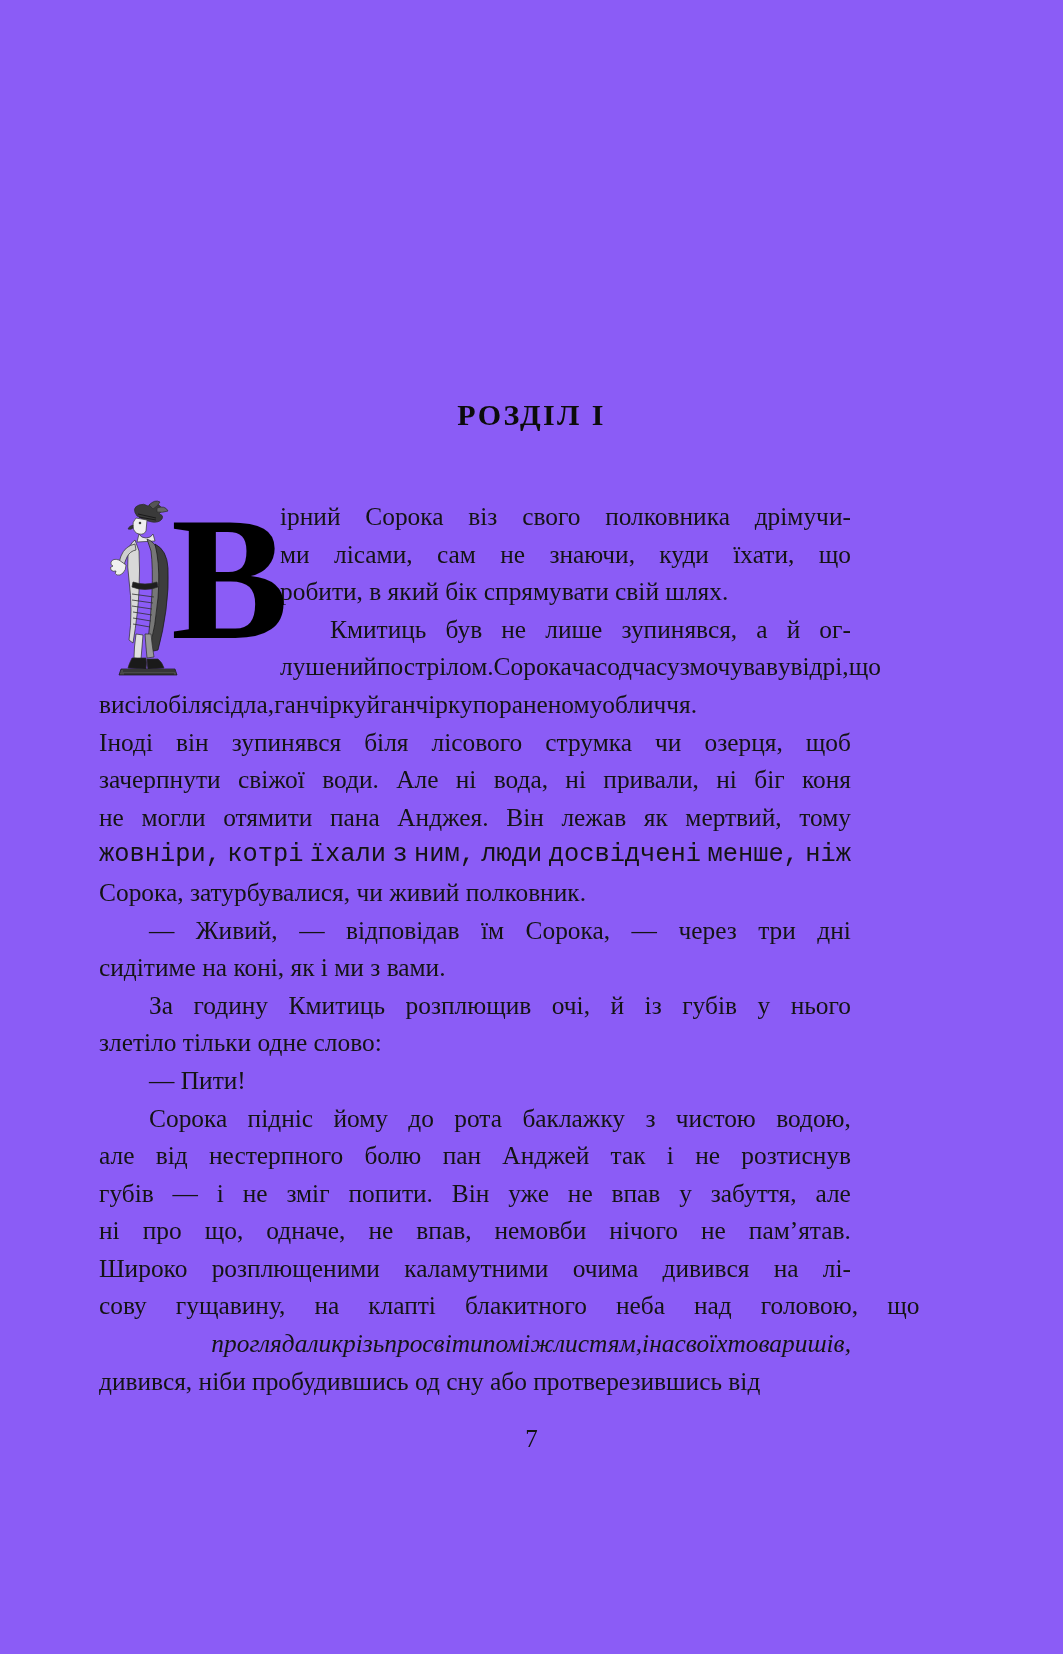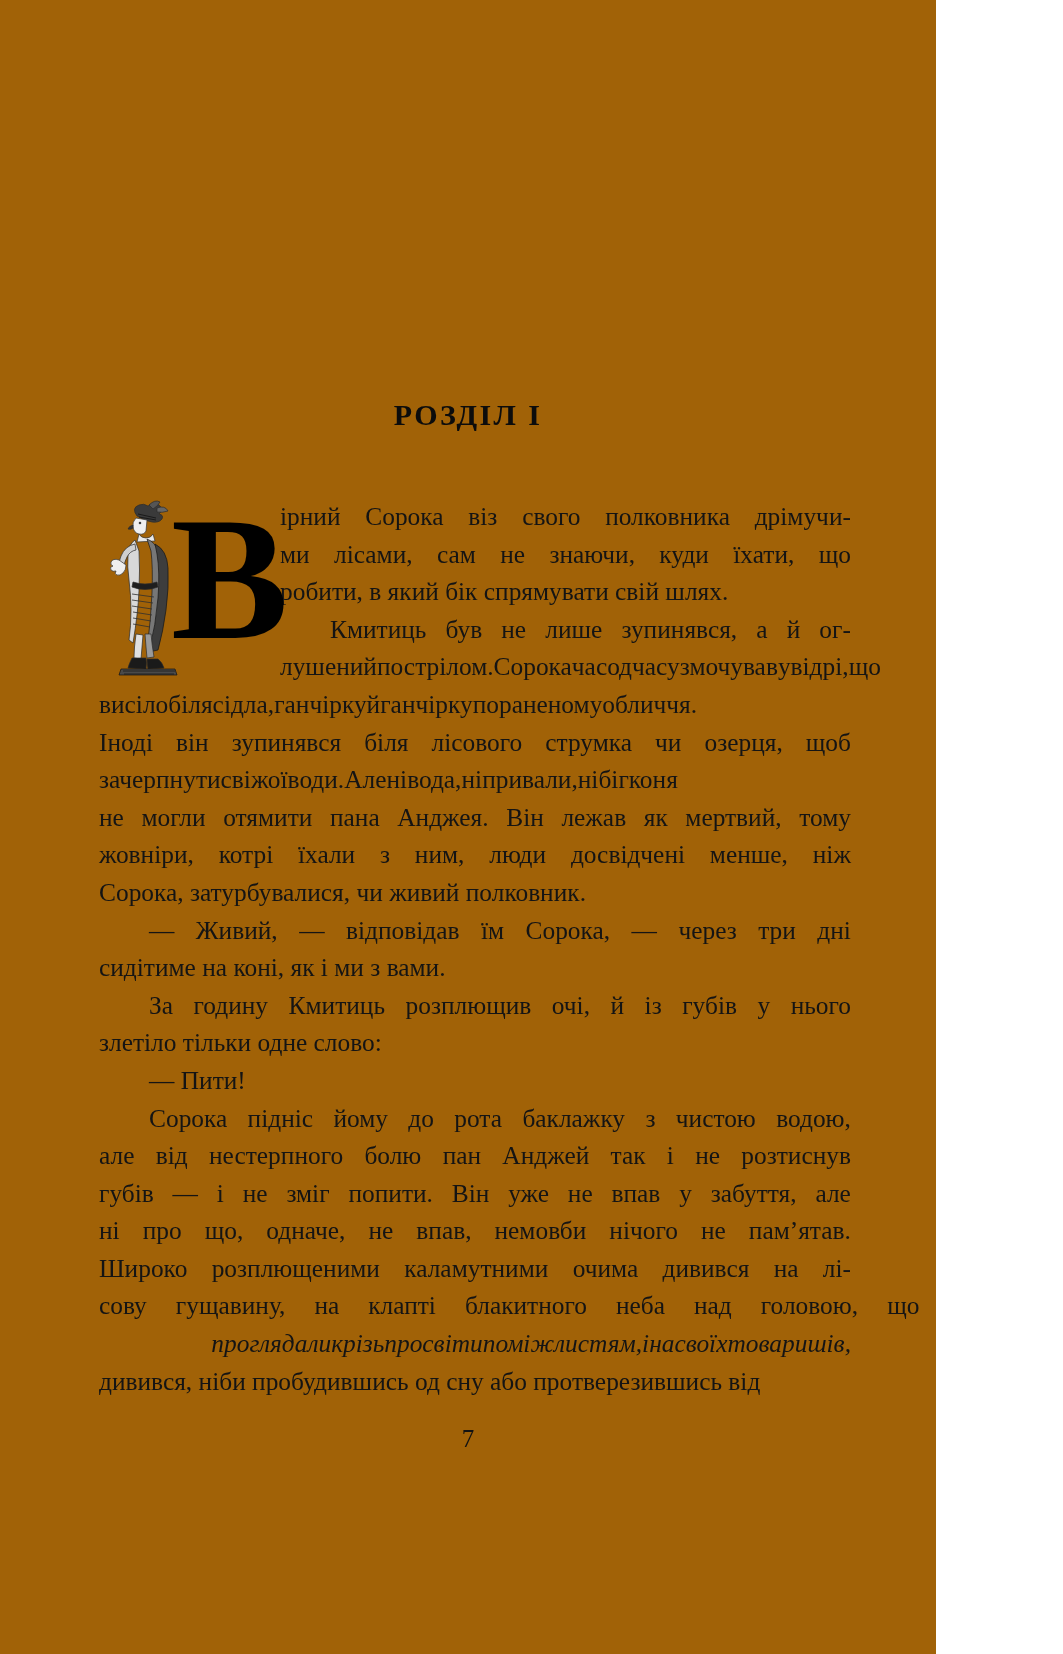--- a/index.html
+++ b/index.html
@@ -11,23 +11,23 @@
   body {
     width: 1063px;
     height: 1654px;
     font-family: "Liberation Serif", "DejaVu Serif", serif;
     color: #111111;
     -webkit-font-smoothing: antialiased;
   }
 
   .page {
     position: relative;
-    width: 936px;
+    width: 1063px;
     height: 1654px;
-    background: #a16207;
+    background: #8b5cf6;
     overflow: hidden;
   }
 
   
   .chapter-heading {
     position: absolute;
     left: 0;
     right: 0;
     top: 398px;
     text-align: center;
@@ -235,21 +235,21 @@
             <span>зупинявся</span>
             <span>біля</span>
             <span>лісового</span>
             <span>струмка</span>
             <span>чи</span>
             <span>озерця,</span>
             <span>щоб</span>
           </span>
       </div>
       <div class="line">
-        <span style="display: flex; flex: 1 1 0%; justify-content: flex-start;">
+        <span style="display: flex; flex: 1 1 0%; justify-content: space-between;">
             <span>зачерпнути</span>
             <span>свіжої</span>
             <span>води.</span>
             <span>Але</span>
             <span>ні</span>
             <span>вода,</span>
             <span>ні</span>
             <span>привали,</span>
             <span>ні</span>
             <span>біг</span>
@@ -264,21 +264,21 @@
             <span>пана</span>
             <span>Анджея.</span>
             <span>Він</span>
             <span>лежав</span>
             <span>як</span>
             <span>мертвий,</span>
             <span>тому</span>
           </span>
       </div>
       <div class="line">
-        <span style="display: flex; flex: 1 1 0%; justify-content: space-between;">
+        <span style="display: flex; flex: 1 1 0%; justify-content: space-between; font-family: Liberation Mono, monospace;">
             <span>жовніри,</span>
             <span>котрі</span>
             <span>їхали</span>
             <span>з</span>
             <span>ним,</span>
             <span>люди</span>
             <span>досвідчені</span>
             <span>менше,</span>
             <span>ніж</span>
           </span>

